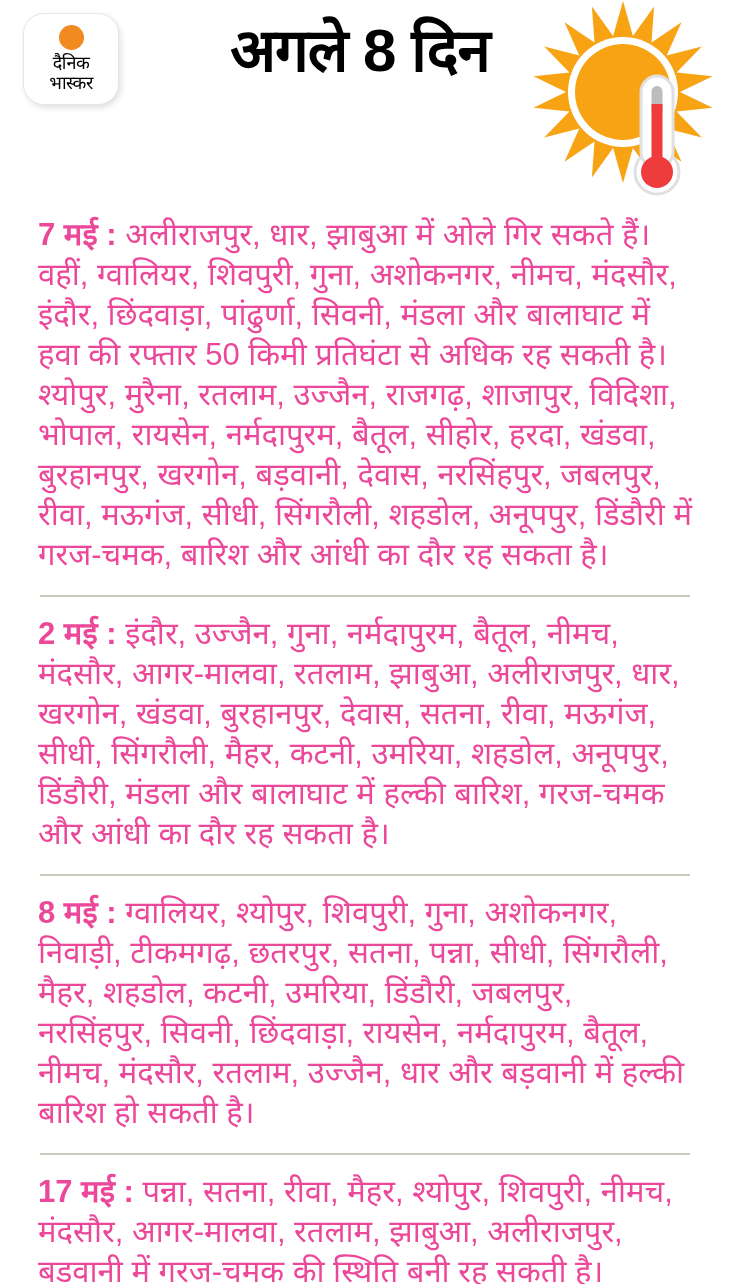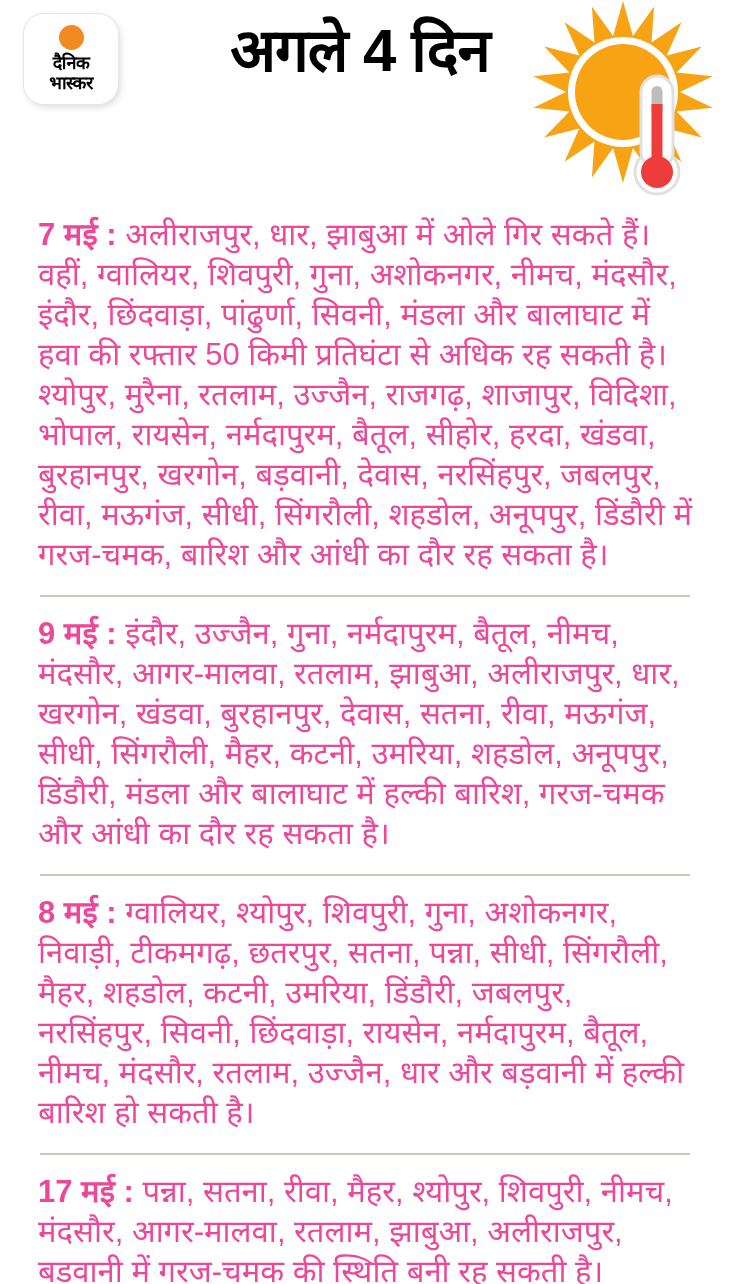--- a/index.html
+++ b/index.html
@@ -24,21 +24,21 @@
     border-radius:20px;
     box-shadow:0 0 0 1px #e6e6e6, 2px 3px 7px rgba(0,0,0,.15);
     display:flex; flex-direction:column; align-items:center; justify-content:center;
     z-index:2;
   }
   .logo-dot {
     width:25px; height:25px; border-radius:50%;
     background:#F08A21; margin-bottom:3px;
   }
   .logo-line {
-    font-weight:bold; font-size:18px; line-height:20px;
+    font-weight:normal; font-size:18px; line-height:20px;
     letter-spacing:-0.5px; text-align:center;
   }
 
   .title {
     position:absolute; left:100px; top:12px; width:520px;
     text-align:center; z-index:1;
   }
   .title-line {
     font-size:60px; line-height:78px; font-weight:600;
     letter-spacing:-1px; white-space:nowrap;
@@ -65,21 +65,21 @@
 
   <div class="header">
 
     <div class="logo-card">
       <div class="logo-dot"></div>
       <div class="logo-line">दैनिक</div>
       <div class="logo-line">भास्कर</div>
     </div>
 
     <div class="title">
-      <div class="title-line">अगले 4 दिन</div>
+      <div class="title-line">अगले 8 दिन</div>
     </div>
 
     <div class="sun-wrap">
       <svg width="200" height="207" viewBox="0 0 200 207" xmlns="http://www.w3.org/2000/svg">
 
         <polygon points="93.0,1.0 102.9,35.9 124.1,6.5 121.5,42.6 151.5,22.3 136.7,55.4 171.8,46.5 146.6,72.5 182.6,76.2 150.0,92.0 182.6,107.8 146.6,111.5 171.8,137.5 136.7,128.6 151.5,161.7 121.5,141.4 124.1,177.5 102.9,148.1 93.0,183.0 83.1,148.1 61.9,177.5 64.5,141.4 34.5,161.7 49.3,128.6 14.2,137.5 39.4,111.5 3.4,107.8 36.0,92.0 3.4,76.2 39.4,72.5 14.2,46.5 49.3,55.4 34.5,22.3 64.5,42.6 61.9,6.5 83.1,35.9" fill="#F7A314"></polygon>
 
         <circle cx="93" cy="92" r="55" fill="#ffffff"></circle>
 
         <circle cx="93" cy="92" r="48" fill="#F7A314"></circle>
@@ -98,21 +98,21 @@
   <div class="content">
 
     <p class="entry">
       <span class="date-label">7 मई :</span>
       <span>अलीराजपुर, धार, झाबुआ में ओले गिर सकते हैं। वहीं, ग्वालियर, शिवपुरी, गुना, अशोकनगर, नीमच, मंदसौर, इंदौर, छिंदवाड़ा, पांढुर्णा, सिवनी, मंडला और बालाघाट में हवा की रफ्तार 50 किमी प्रतिघंटा से अधिक रह सकती है। श्योपुर, मुरैना, रतलाम, उज्जैन, राजगढ़, शाजापुर, विदिशा, भोपाल, रायसेन, नर्मदापुरम, बैतूल, सीहोर, हरदा, खंडवा, बुरहानपुर, खरगोन, बड़वानी, देवास, नरसिंहपुर, जबलपुर, रीवा, मऊगंज, सीधी, सिंगरौली, शहडोल, अनूपपुर, डिंडौरी में गरज-चमक, बारिश और आंधी का दौर रह सकता है।</span>
     </p>
 
     <hr class="divider">
 
     <p class="entry">
-      <span class="date-label">9 मई :</span>
+      <span class="date-label">2 मई :</span>
       <span>इंदौर, उज्जैन, गुना, नर्मदापुरम, बैतूल, नीमच, मंदसौर, आगर-मालवा, रतलाम, झाबुआ, अलीराजपुर, धार, खरगोन, खंडवा, बुरहानपुर, देवास, सतना, रीवा, मऊगंज, सीधी, सिंगरौली, मैहर, कटनी, उमरिया, शहडोल, अनूपपुर, डिंडौरी, मंडला और बालाघाट में हल्की बारिश, गरज-चमक और आंधी का दौर रह सकता है।</span>
     </p>
 
     <hr class="divider">
 
     <p class="entry">
       <span class="date-label">8 मई :</span>
       <span>ग्वालियर, श्योपुर, शिवपुरी, गुना, अशोकनगर, निवाड़ी, टीकमगढ़, छतरपुर, सतना, पन्ना, सीधी, सिंगरौली, मैहर, शहडोल, कटनी, उमरिया, डिंडौरी, जबलपुर, नरसिंहपुर, सिवनी, छिंदवाड़ा, रायसेन, नर्मदापुरम, बैतूल, नीमच, मंदसौर, रतलाम, उज्जैन, धार और बड़वानी में हल्की बारिश हो सकती है।</span>
     </p>
 

